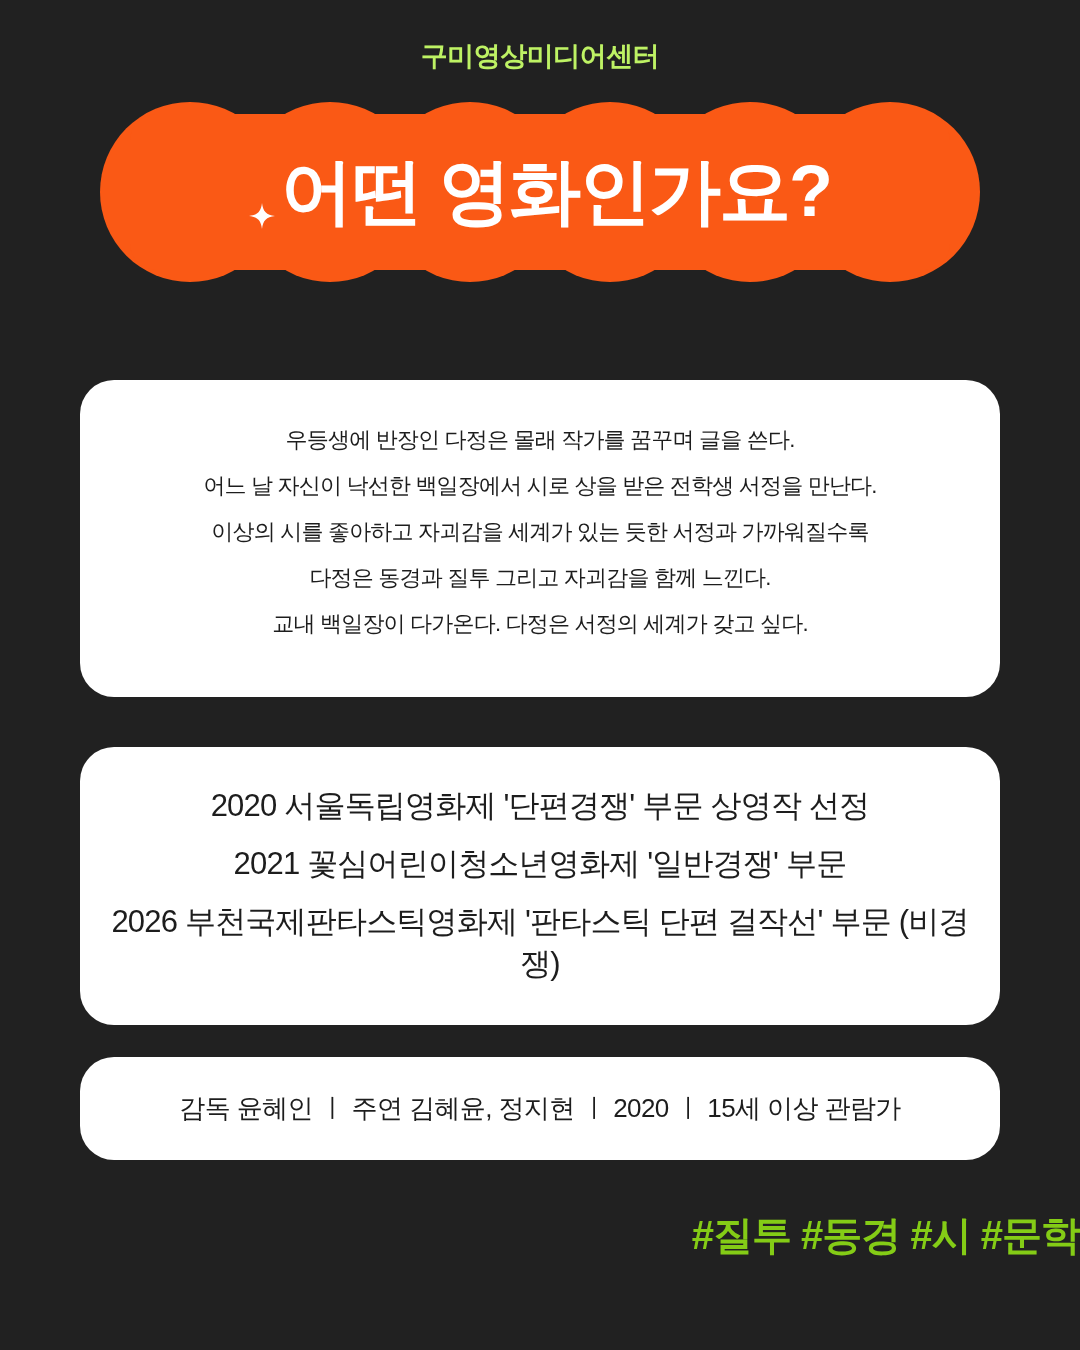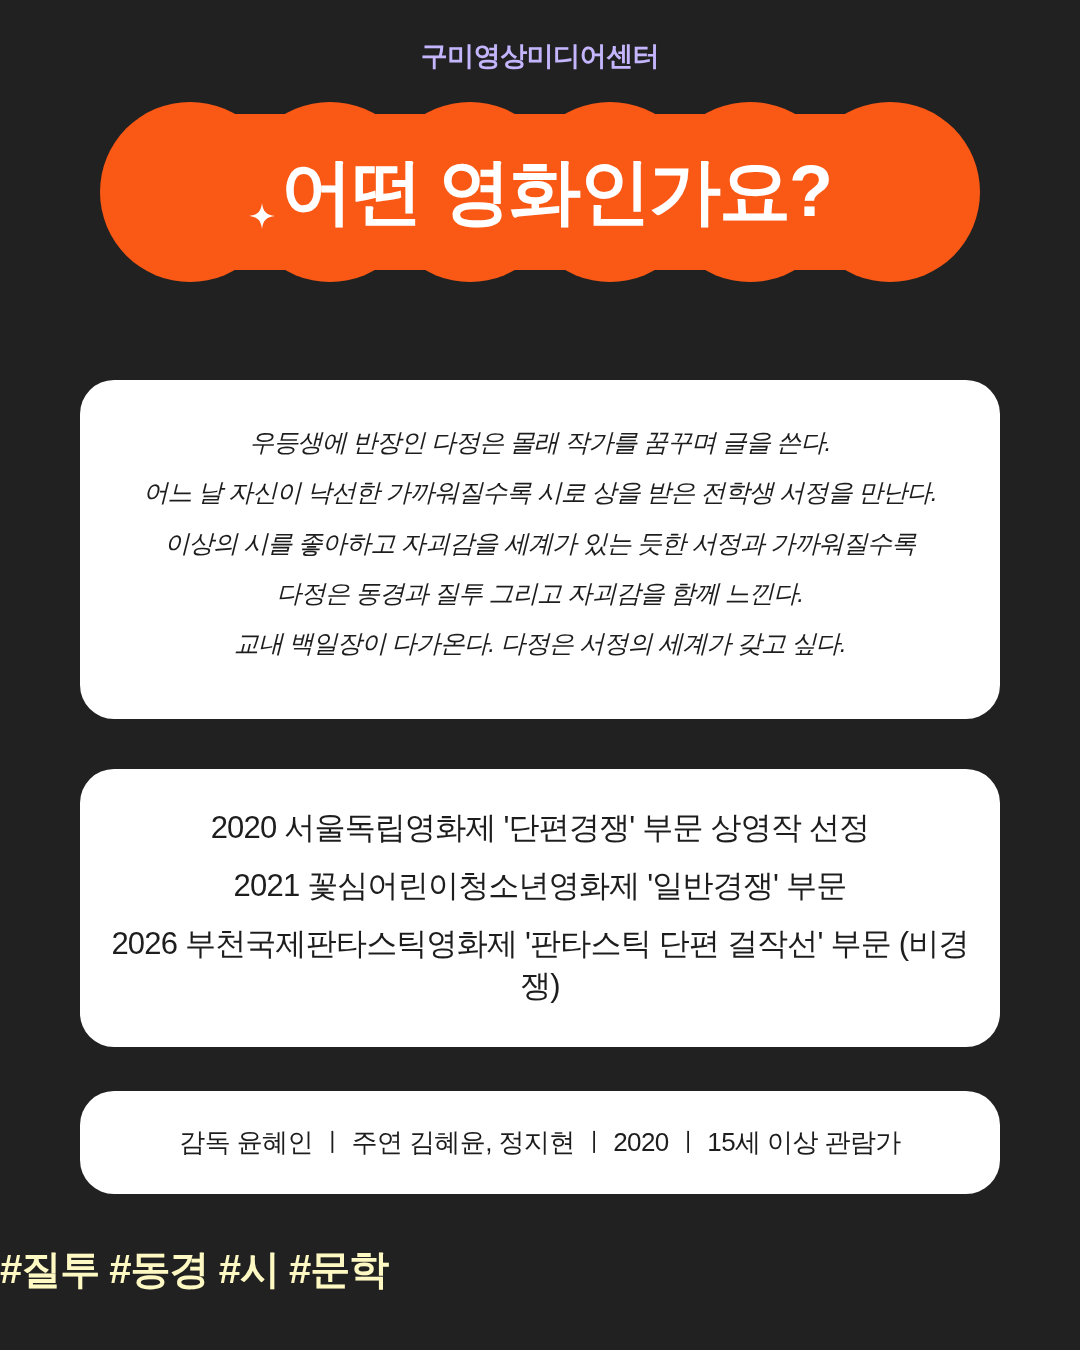--- a/index.html
+++ b/index.html
@@ -17,21 +17,21 @@
   .page {
     position: relative;
     width: 1080px;
     height: 1350px;
     box-sizing: border-box;
   }
 
   
   .org-name {
     text-align: center;
-    color: #c4b5fd;
+    color: #bef264;
     font-size: 27px;
     font-weight: bold;
     letter-spacing: -0.5px;
     padding-top: 38px;
   }
 
   
   .title-wrap {
     position: relative;
     margin: 28px auto 0 auto;
@@ -96,55 +96,54 @@
     color: #1d1d1d;
     text-align: center;
   }
   .card-synopsis {
     width: 920px;
     margin-top: 98px;
     padding: 44px 36px 46px 36px;
   }
   .card-synopsis p {
     margin: 0 0 14px 0;
-    font-size: 25px;
+    font-size: 22px;
     line-height: 1.45;
     letter-spacing: -0.8px;
-    font-style: italic;
   }
   .card-synopsis p:last-child { margin-bottom: 12px; }
 
   .card-awards {
     width: 920px;
     margin-top: 50px;
     padding: 38px 30px 40px 30px;
   }
   .card-awards p {
     margin: 0 0 16px 0;
     font-size: 31px;
     line-height: 1.35;
     letter-spacing: -0.8px;
   }
   .card-awards p:last-child { margin-bottom: 0; }
 
   .card-credits {
     width: 920px;
-    margin-top: 44px;
+    margin-top: 32px;
     padding: 34px 20px 34px 20px;
   }
   .card-credits p {
     margin: 0;
     font-size: 26px;
     letter-spacing: -0.6px;
   }
 
   
   .tags {
-    text-align: left;
-    color: #fef9c3;
+    text-align: right;
+    color: #84cc16;
     font-size: 40px;
     font-weight: bold;
     letter-spacing: -1px;
     margin-top: 48px;
   }
 </style>
 </head>
 <body>
 
 <div class="page">
@@ -166,21 +165,21 @@
         <svg viewBox="0 0 24 24" width="26" height="26" aria-hidden="true">
           <path d="M12 0 C13 8 16 11 24 12 C16 13 13 16 12 24 C11 16 8 13 0 12 C8 11 11 8 12 0 Z" fill="#ffffff"></path>
         </svg>
       </span>
       <span>어떤 영화인가요?</span>
     </div>
   </div>
 
   <div class="card card-synopsis">
     <p>우등생에 반장인 다정은 몰래 작가를 꿈꾸며 글을 쓴다.</p>
-    <p>어느 날 자신이 낙선한 가까워질수록 시로 상을 받은 전학생 서정을 만난다.</p>
+    <p>어느 날 자신이 낙선한 백일장에서 시로 상을 받은 전학생 서정을 만난다.</p>
     <p>이상의 시를 좋아하고 자괴감을 세계가 있는 듯한 서정과 가까워질수록</p>
     <p>다정은 동경과 질투 그리고 자괴감을 함께 느낀다.</p>
     <p>교내 백일장이 다가온다. 다정은 서정의 세계가 갖고 싶다.</p>
   </div>
 
   <div class="card card-awards">
     <p>2020 서울독립영화제 '단편경쟁' 부문 상영작 선정</p>
     <p>2021 꽃심어린이청소년영화제 '일반경쟁' 부문</p>
     <p>2026 부천국제판타스틱영화제 '판타스틱 단편 걸작선' 부문 (비경쟁)</p>
   </div>

